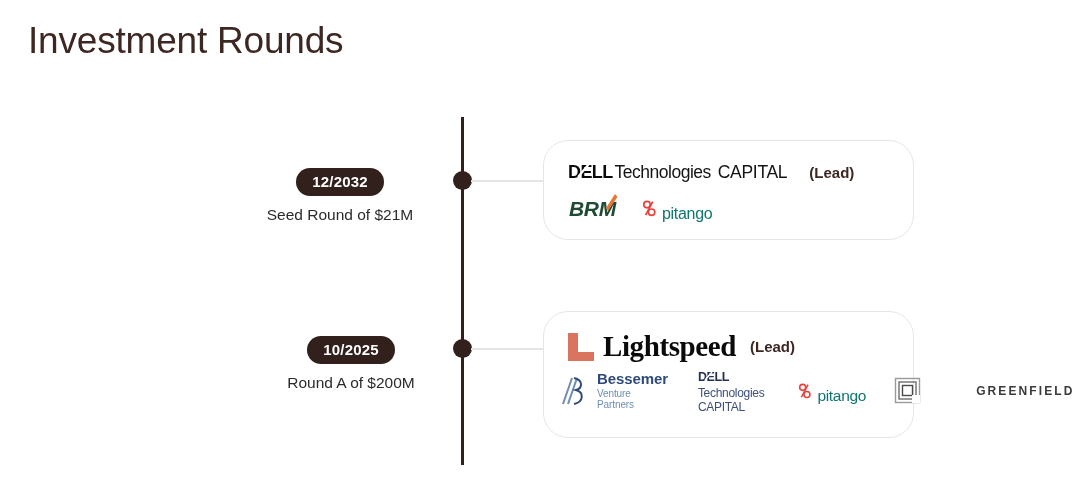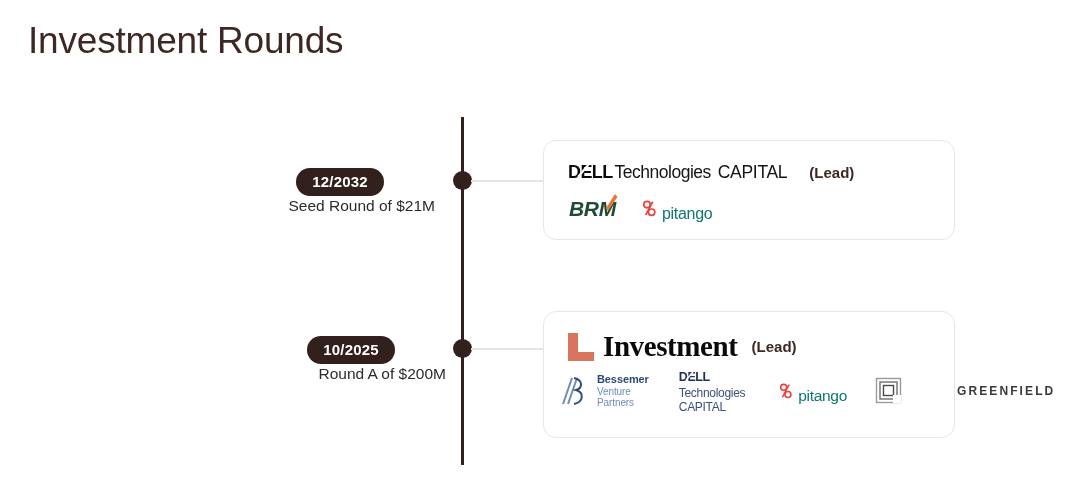--- a/index.html
+++ b/index.html
@@ -58,34 +58,33 @@
     display: inline-block;
     background: #32201d;
     color: #ffffff;
     font-size: 15px;
     font-weight: bold;
     padding: 5px 16px 6px 16px;
     border-radius: 16px;
     letter-spacing: 0.2px;
   }
   .round-label {
-    margin-top: 1px;
+    margin-top: 10px;
     font-size: 15.5px;
     color: #2b2b2b;
     white-space: nowrap;
-    text-align: right;
   }
 
   
   .card {
     position: absolute;
     left: 543px;
-    width: 412px;
+    width: 371px;
     border: 1.5px solid #e8e6e5;
-    border-radius: 13px;
+    border-radius: 25px;
     background: #ffffff;
   }
   .card-1 { top: 140px; height: 100px; }
   .card-2 { top: 311px; height: 127px; }
 
   .logo-row { display: flex; align-items: center; }
   .row-top-1 { position: absolute; left: 24px; top: 21px; }
   .row-bot-1 { position: absolute; left: 25px; top: 53px; gap: 26px; }
   .row-top-2 { position: absolute; left: 22px; top: 18px; }
   .row-bot-2 { position: absolute; left: 14px; top: 55px; gap: 0px; align-items: center; }
@@ -144,21 +143,21 @@
   .lightspeed .name {
     font-family: "Liberation Serif", serif;
     font-size: 29px; font-weight: bold;
     color: #0a0a0a; letter-spacing: -0.4px;
   }
 
   
   .bessemer { display: flex; align-items: center; gap: 6px; }
   .bessemer .mark { width: 33px; height: 33px; }
   .bessemer .txt { line-height: 1.12; color: #5b7fad; }
-  .bessemer .t1 { font-size: 11px; font-weight: bold; color: #2e4a78; letter-spacing: -0.1px; }
+  .bessemer .t1 { font-size: 15px; font-weight: bold; color: #2e4a78; letter-spacing: -0.1px; }
   .bessemer .t2, .bessemer .t3 { font-size: 10px; font-weight: 400; color: #6e8db5; letter-spacing: -0.1px; }
 
   
   .dell-stack { line-height: 1.18; color: #2b3a63; }
   .dell-stack .d1 {
     font-size: 12.5px; font-weight: bold; color: #1f2d55;
     letter-spacing: -0.4px; position: relative; display: inline-block;
   }
   .dell-stack .d1 .slash {
     position: absolute; left: 6px; top: 1px; width: 9px; height: 10px;
@@ -243,21 +242,21 @@
     </div>
   </div>
 
   <div class="card card-2">
 
     <div class="logo-row row-top-2">
       <div class="lightspeed">
         <svg class="mark" viewBox="0 0 29 30">
           <path d="M2 1 L12 1 L12 20 L28 20 L28 29 L2 29 Z" fill="#d9745f"></path>
         </svg>
-        <span class="name">Investment</span>
+        <span class="name">Lightspeed</span>
       </div>
       <span class="lead-tag tight">(Lead)</span>
     </div>
 
     <div class="logo-row row-bot-2">
 
       <div class="bessemer">
         <svg class="mark" viewBox="0 0 33 33">
           <path d="M5 30 L14 4" stroke="#6e8db5" stroke-width="2" fill="none"></path>
           <path d="M10 30 L19 4" stroke="#6e8db5" stroke-width="2" fill="none"></path>

